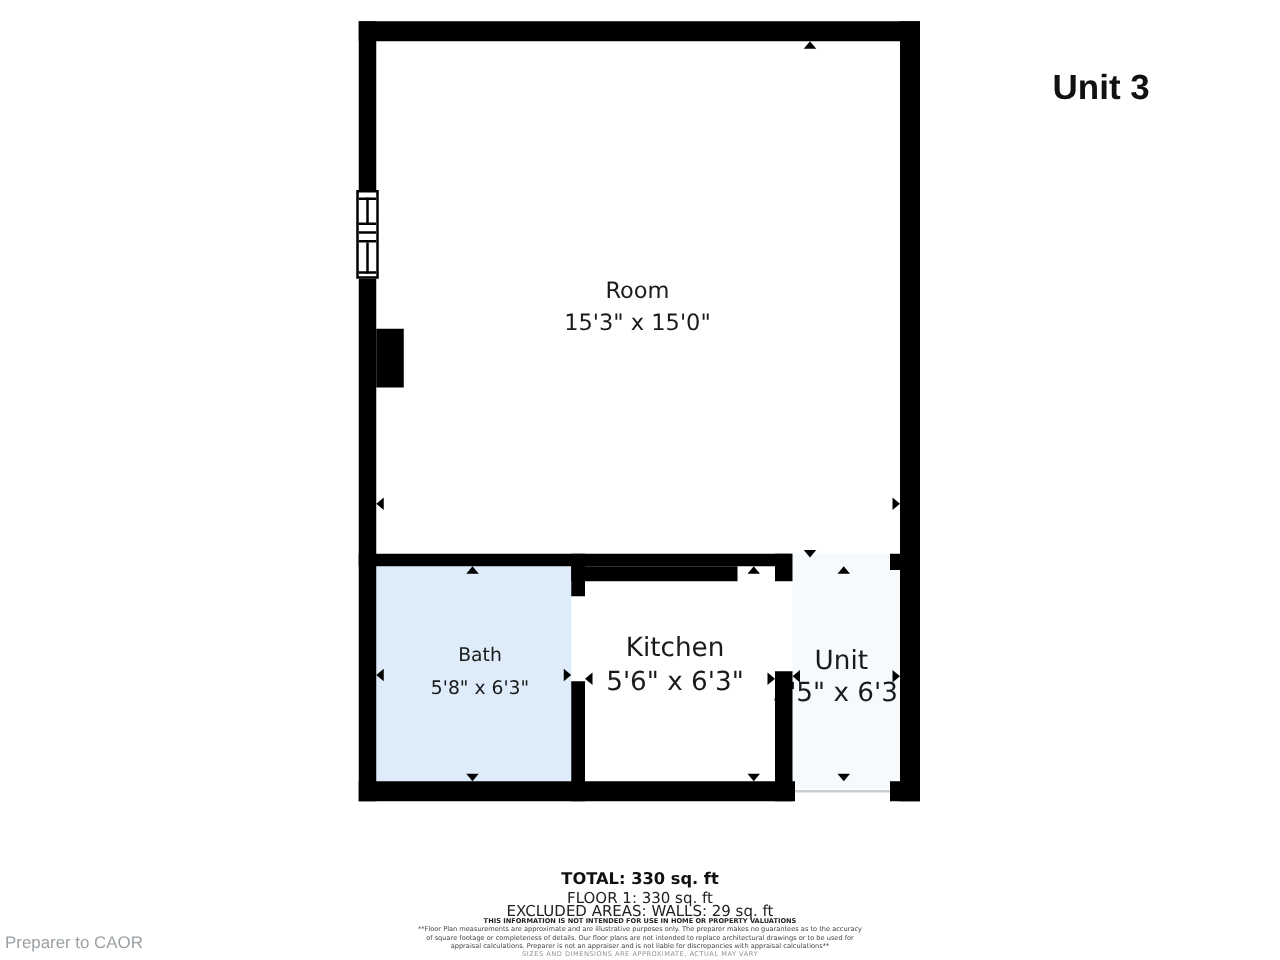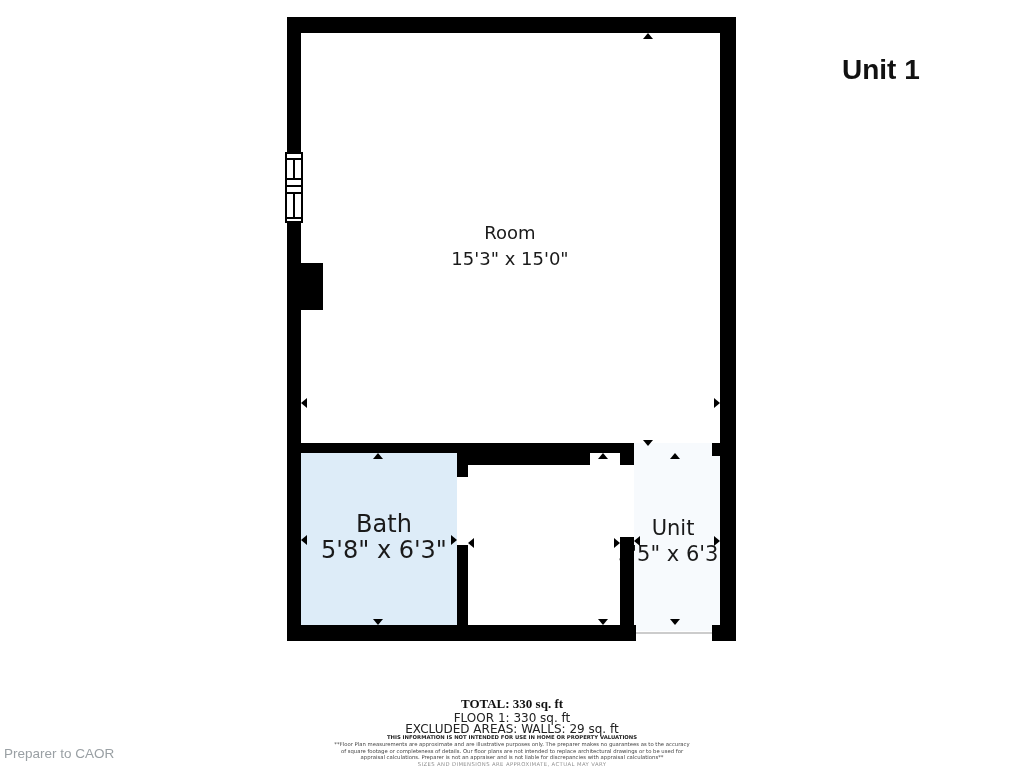--- a/index.html
+++ b/index.html
@@ -35,23 +35,27 @@
 
 <div class="canvas">
 
   <div class="fill" style="left:301px;top:453px;width:156px;height:172px;background:#ddecf8;"></div>
   <div class="fill" style="left:634px;top:443px;width:86px;height:188px;background:#f7fafd;"></div>
 
   <div class="lbl" style="left:510px;top:220px;font-size:18px;line-height:26px;">
     <div class="ln">Room</div>
     <div class="ln">15'3" x 15'0"</div>
   </div>
-  <div class="lbl" style="left:384px;top:511px;font-size:24px;line-height:26px;">
+  <div class="lbl" style="left:384px;top:511px;font-size:15px;line-height:26px;">
     <div class="ln">Bath</div>
     <div class="ln">5'8" x 6'3"</div>
+  </div>
+  <div class="lbl" style="left:540px;top:505px;font-size:21px;line-height:27px;">
+    <div class="ln">Kitchen</div>
+    <div class="ln">5'6" x 6'3"</div>
   </div>
   <div class="lbl" style="left:673px;top:515px;font-size:21px;line-height:26px;">
     <div class="ln">Unit</div>
     <div class="ln">3'5" x 6'3"</div>
   </div>
 
   <div class="entry-line"></div>
 
   <div class="wall" style="left:287px;top:17px;width:449px;height:16px;"></div>
   <div class="wall" style="left:287px;top:17px;width:14px;height:624px;"></div>
@@ -91,23 +95,23 @@
   <div class="arr up" style="left:598px;top:453px;"></div>
   <div class="arr down" style="left:598px;top:619px;"></div>
   <div class="arr left" style="left:468px;top:538px;"></div>
   <div class="arr right" style="left:614px;top:538px;"></div>
 
   <div class="arr up" style="left:670px;top:453px;"></div>
   <div class="arr down" style="left:670px;top:619px;"></div>
   <div class="arr left" style="left:634px;top:536px;"></div>
   <div class="arr right" style="left:714px;top:536px;"></div>
 
-  <div class="unit-title">Unit 1</div>
+  <div class="unit-title">Unit 3</div>
 
-  <div class="center-txt" style="top:696px;font-size:13px;font-weight:bold;color:#111;font-family:Liberation Serif, serif;">TOTAL: 330 sq. ft</div>
+  <div class="center-txt" style="top:696px;font-size:13px;font-weight:bold;color:#111;">TOTAL: 330 sq. ft</div>
   <div class="center-txt" style="top:711px;font-size:12px;color:#222;">FLOOR 1: 330 sq. ft</div>
   <div class="center-txt" style="top:722px;font-size:12px;color:#222;">EXCLUDED AREAS: WALLS: 29 sq. ft</div>
 
   <div class="center-txt tiny" style="top:734px;font-weight:bold;color:#222;">THIS INFORMATION IS NOT INTENDED FOR USE IN HOME OR PROPERTY VALUATIONS</div>
   <div class="center-txt tiny" style="top:741px;">
     <div>**Floor Plan measurements are approximate and are illustrative purposes only. The preparer makes no guarantees as to the accuracy</div>
     <div>of square footage or completeness of details. Our floor plans are not intended to replace architectural drawings or to be used for</div>
     <div>appraisal calculations. Preparer is not an appraiser and is not liable for discrepancies with appraisal calculations**</div>
   </div>
   <div class="center-txt tiny" style="top:761px;color:#909090;letter-spacing:0.4px;">SIZES AND DIMENSIONS ARE APPROXIMATE, ACTUAL MAY VARY</div>

